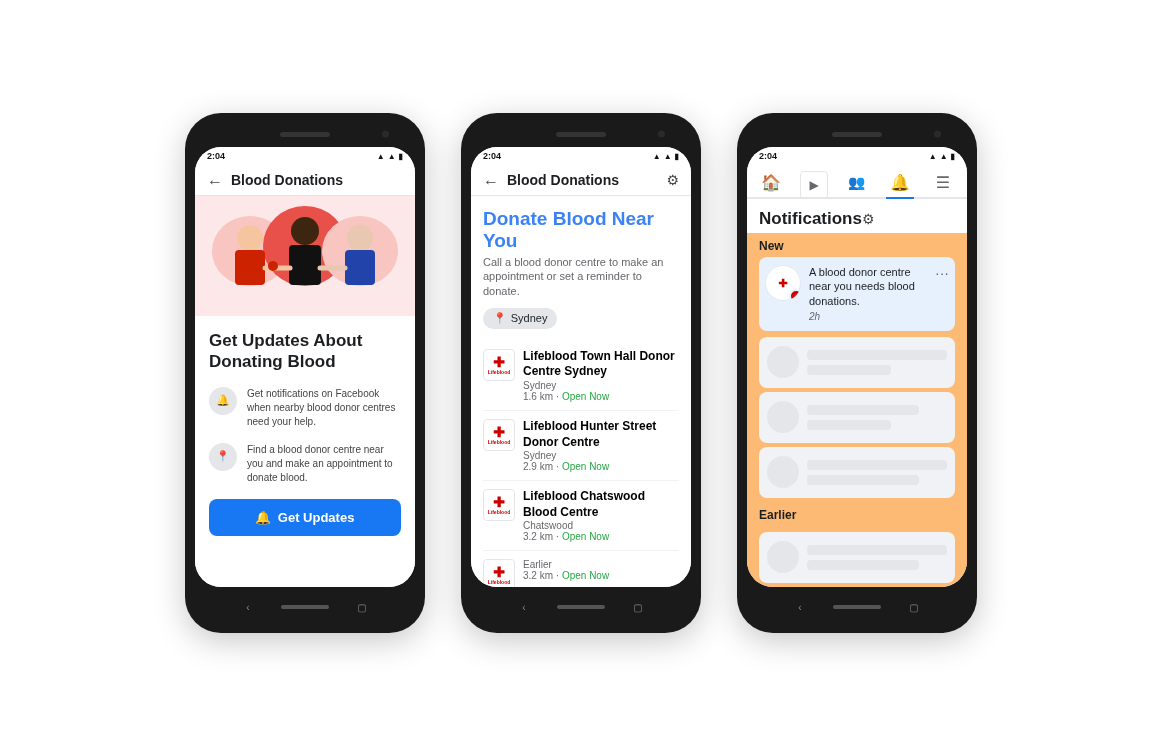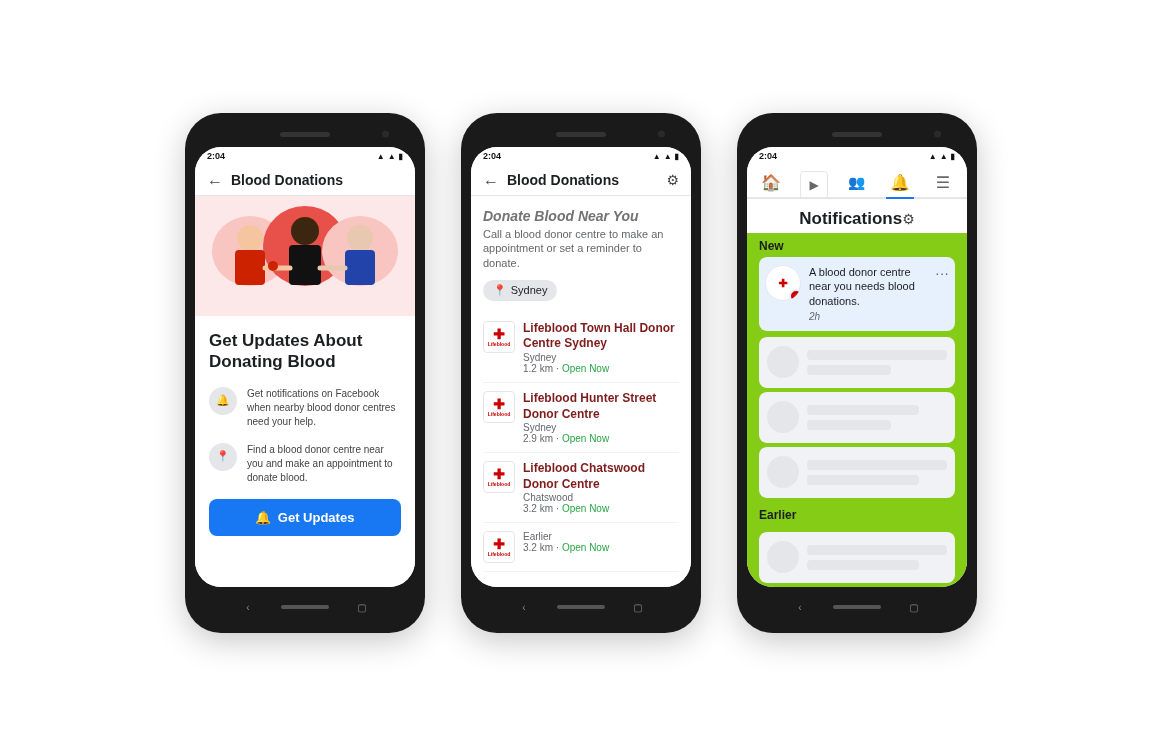--- a/index.html
+++ b/index.html
@@ -220,25 +220,24 @@
       font-size: 14px;
       color: #444;
     }
     .p2-content {
       flex: 1;
       overflow-y: auto;
       padding: 12px 12px 0;
       background: #fff;
     }
     .p2-section-title {
-      font-size: 14px;
+      font-size: 19px;
       font-weight: 700;
-      color: #737373;
+      color: #3b82f6;
       margin-bottom: 3px;
-      font-style: italic;
     }
     .p2-section-sub {
       font-size: 11px;
       color: #65676b;
       margin-bottom: 10px;
       line-height: 1.3;
     }
     .p2-location-chip {
       display: inline-flex;
       align-items: center;
@@ -269,21 +268,21 @@
       flex-shrink: 0;
       font-size: 8px;
       font-weight: 700;
       color: #cc0000;
       flex-direction: column;
     }
     .donor-centre-info {}
     .donor-centre-name {
       font-size: 12px;
       font-weight: 600;
-      color: #7f1d1d;
+      color: #000000;
       line-height: 1.3;
     }
     .donor-centre-meta {
       font-size: 10px;
       color: #65676b;
     }
     .donor-open {
       color: #28a745;
     }
 
@@ -307,33 +306,33 @@
       border-bottom: 2px solid transparent;
       margin-bottom: -2px;
       padding-bottom: 4px;
     }
     .p3-nav-icon.active {
       color: #1877f2;
       border-bottom-color: #1877f2;
     }
     .p3-header {
       display: flex;
-      justify-content: center;
+      justify-content: flex-start;
       align-items: center;
       padding: 10px 12px 4px;
     }
     .p3-header-title {
       font-size: 17px;
       font-weight: 700;
       color: #1c1e21;
     }
     .p3-content {
       flex: 1;
       overflow-y: auto;
-      background: #84cc16;
+      background: #fdba74;
       padding: 0 12px;
     }
     .p3-section-label {
       font-size: 12px;
       font-weight: 700;
       color: #1c1e21;
       padding: 6px 0 4px;
     }
     .notif-item {
       display: flex;
@@ -546,21 +545,21 @@
         
         <div class="donor-centre-item">
           <div class="donor-centre-logo">
             <div class="lifeblood-cross">✚</div>
             <div class="lifeblood-wordmark">Lifeblood</div>
           </div>
           <div class="donor-centre-info">
             <div class="donor-centre-name">Lifeblood Town Hall Donor Centre Sydney</div>
             <div class="donor-centre-meta">
               <span>Sydney</span><br>
-              <span>1.2 km</span> · <span class="donor-open">Open Now</span>
+              <span>1.6 km</span> · <span class="donor-open">Open Now</span>
             </div>
           </div>
         </div>
 
         <div class="donor-centre-item">
           <div class="donor-centre-logo">
             <div class="lifeblood-cross">✚</div>
             <div class="lifeblood-wordmark">Lifeblood</div>
           </div>
           <div class="donor-centre-info">
@@ -571,21 +570,21 @@
             </div>
           </div>
         </div>
 
         <div class="donor-centre-item">
           <div class="donor-centre-logo">
             <div class="lifeblood-cross">✚</div>
             <div class="lifeblood-wordmark">Lifeblood</div>
           </div>
           <div class="donor-centre-info">
-            <div class="donor-centre-name">Lifeblood Chatswood Donor Centre</div>
+            <div class="donor-centre-name">Lifeblood Chatswood Blood Centre</div>
             <div class="donor-centre-meta">
               <span>Chatswood</span><br>
               <span>3.2 km</span> · <span class="donor-open">Open Now</span>
             </div>
           </div>
         </div>
 
         <div class="donor-centre-item">
           <div class="donor-centre-logo">
             <div class="lifeblood-cross">✚</div>

